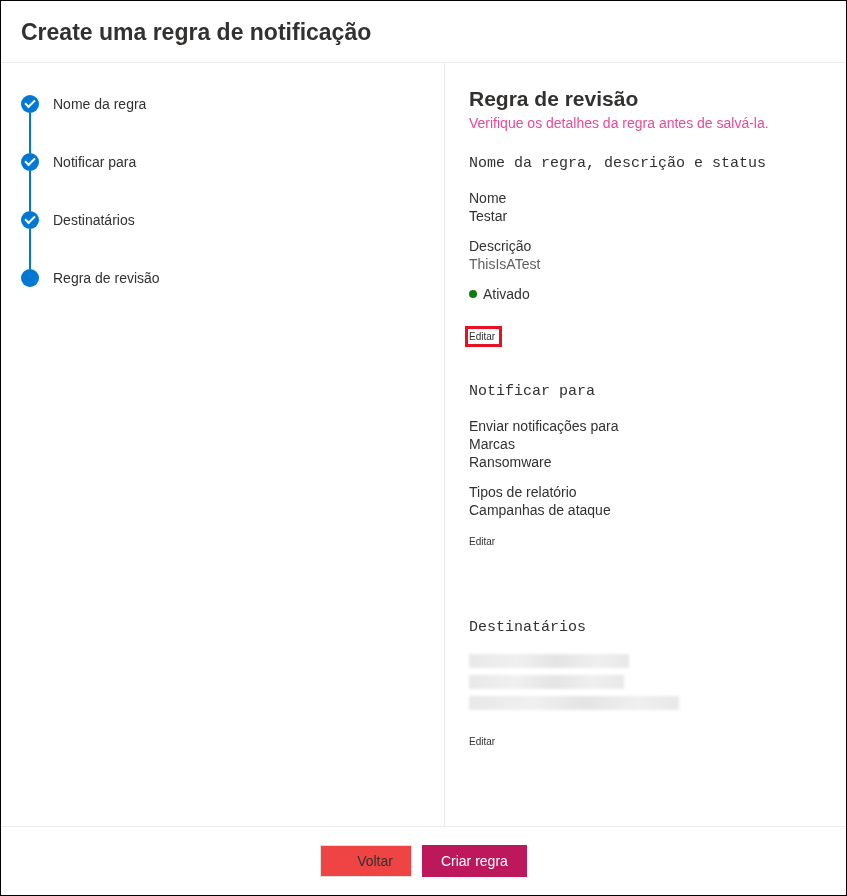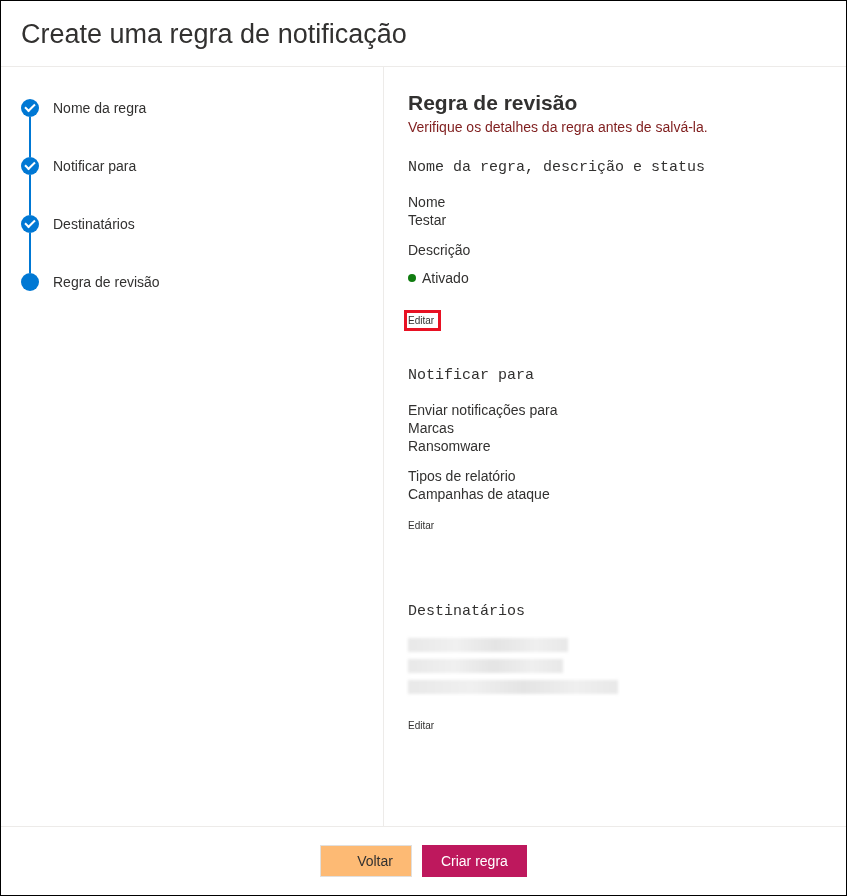--- a/index.html
+++ b/index.html
@@ -16,31 +16,31 @@
       height: 896px;
       border: 1px solid #000;
       display: flex;
       flex-direction: column;
     }
     .header {
       padding: 18px 20px 16px 20px;
       border-bottom: 1px solid #edebe9;
     }
     .header h1 {
-      font-size: 27px;
-      font-weight: 400;
+      font-size: 23px;
+      font-weight: 700;
       color: #323130;
     }
     .body {
       display: flex;
       flex: 1;
       overflow: hidden;
     }
     .sidebar {
-      width: 383px;
+      width: 444px;
       border-right: 1px solid #edebe9;
       padding: 32px 20px 20px 20px;
     }
     .steps {
       list-style: none;
     }
     .step {
       display: flex;
       align-items: flex-start;
       position: relative;
@@ -92,21 +92,21 @@
       padding: 24px 16px 20px 24px;
       overflow-y: auto;
     }
     .main h2 {
       font-size: 21px;
       font-weight: 600;
       margin-bottom: 4px;
     }
     .subtitle {
       font-size: 14px;
-      color: #7f1d1d;
+      color: #ec4899;
       margin-bottom: 24px;
     }
     .section-title {
       font-size: 15px;
       font-weight: 400;
       color: #323130;
       margin-bottom: 18px;
       font-family: Liberation Mono, monospace;
     }
     .field-label {
@@ -167,21 +167,21 @@
       gap: 10px;
     }
     .btn {
       padding: 7px 18px;
       font-size: 14px;
       border: 1px solid transparent;
       cursor: pointer;
       font-family: inherit;
     }
     .btn-secondary {
-      background: #fdba74;
+      background: #ef4444;
       border-color: #e1dfdd;
       color: #323130;
       padding-left: 36px;
     }
     .btn-primary {
       background: #be185d;
       color: #fff;
     }
   </style>
 </head>
@@ -222,20 +222,21 @@
     <h2>Regra de revisão</h2>
     <p class="subtitle">Verifique os detalhes da regra antes de salvá-la.</p>
 
     <div>
       <div class="section-title">Nome da regra, descrição e status</div>
 
       <div class="field-label">Nome</div>
       <div class="field-value">Testar</div>
 
       <div class="field-label">Descrição</div>
+      <div class="field-value dim">ThisIsATest</div>
 
       <div class="status-row">
         <span class="status-dot"></span>
         <span>Ativado</span>
       </div>
 
       <a class="edit-link highlighted">Editar</a>
     </div>
 
     <div class="section-gap">

